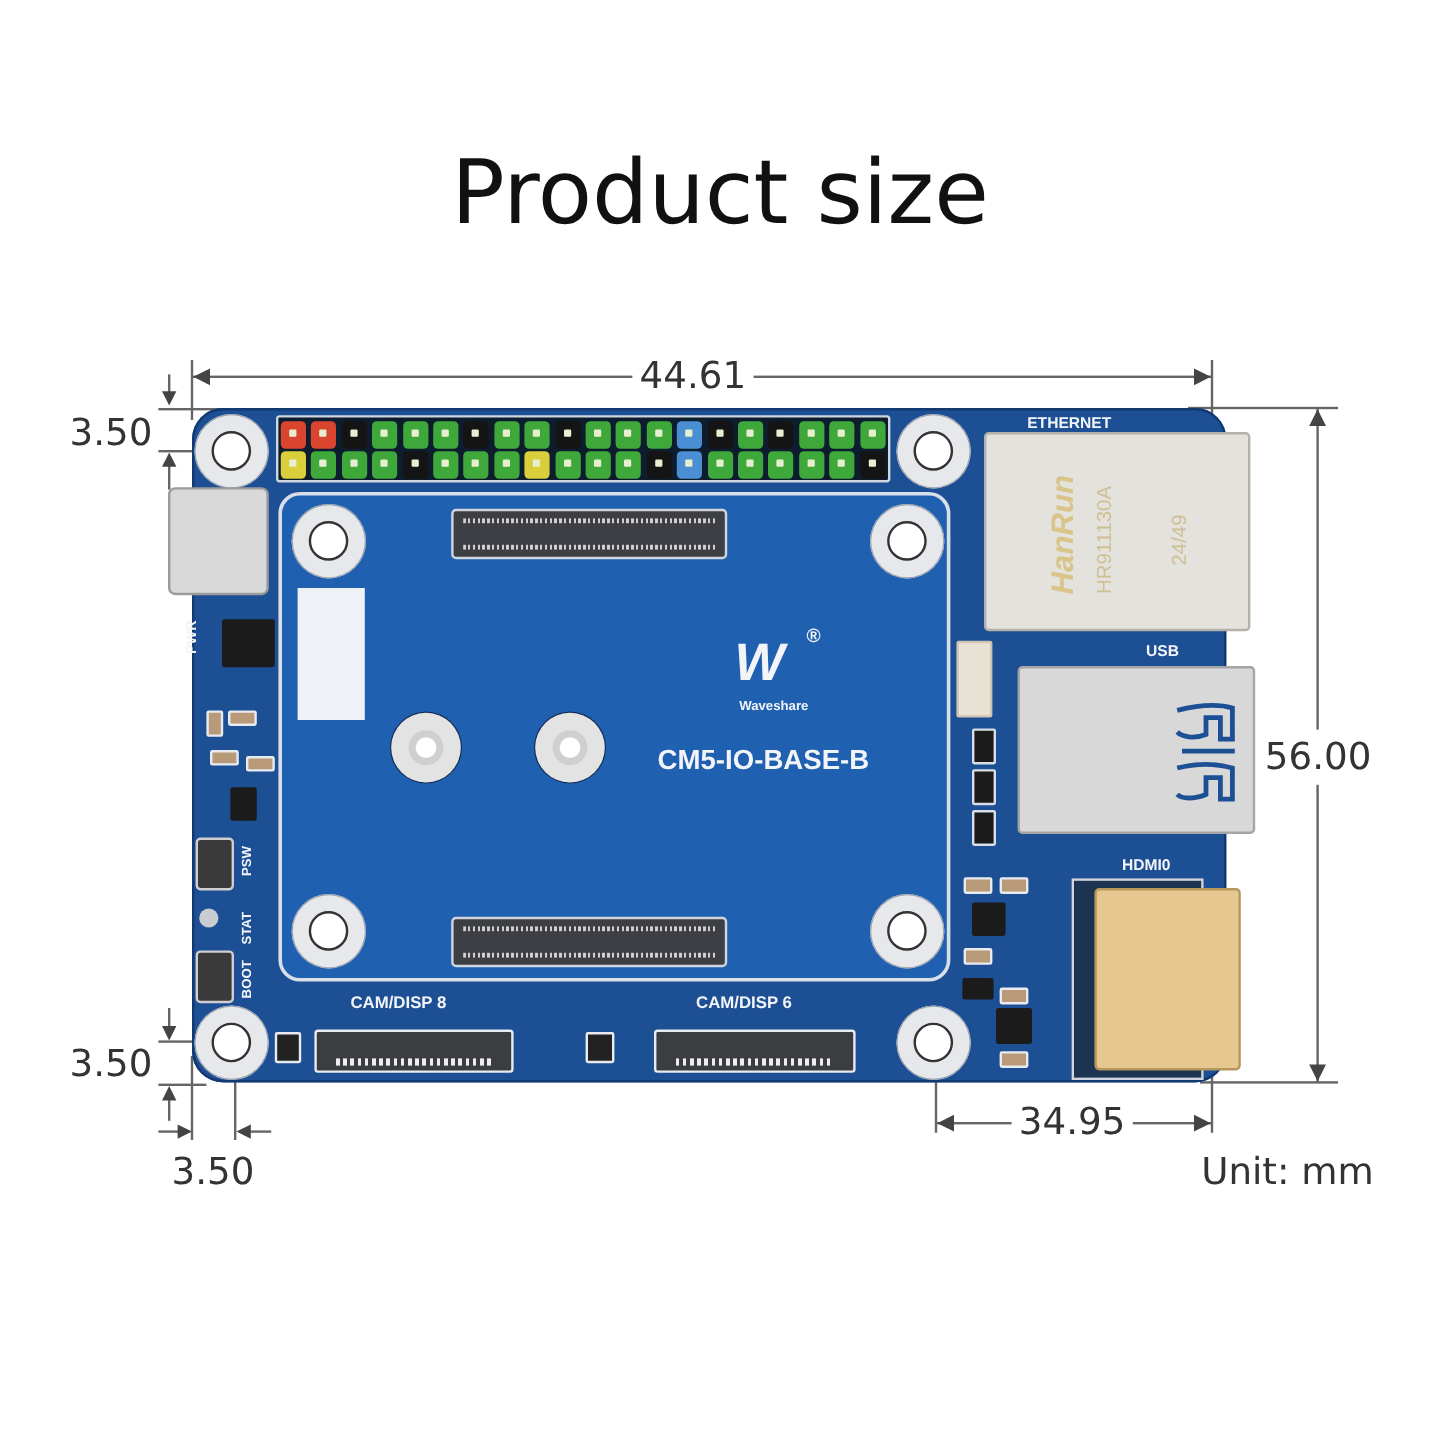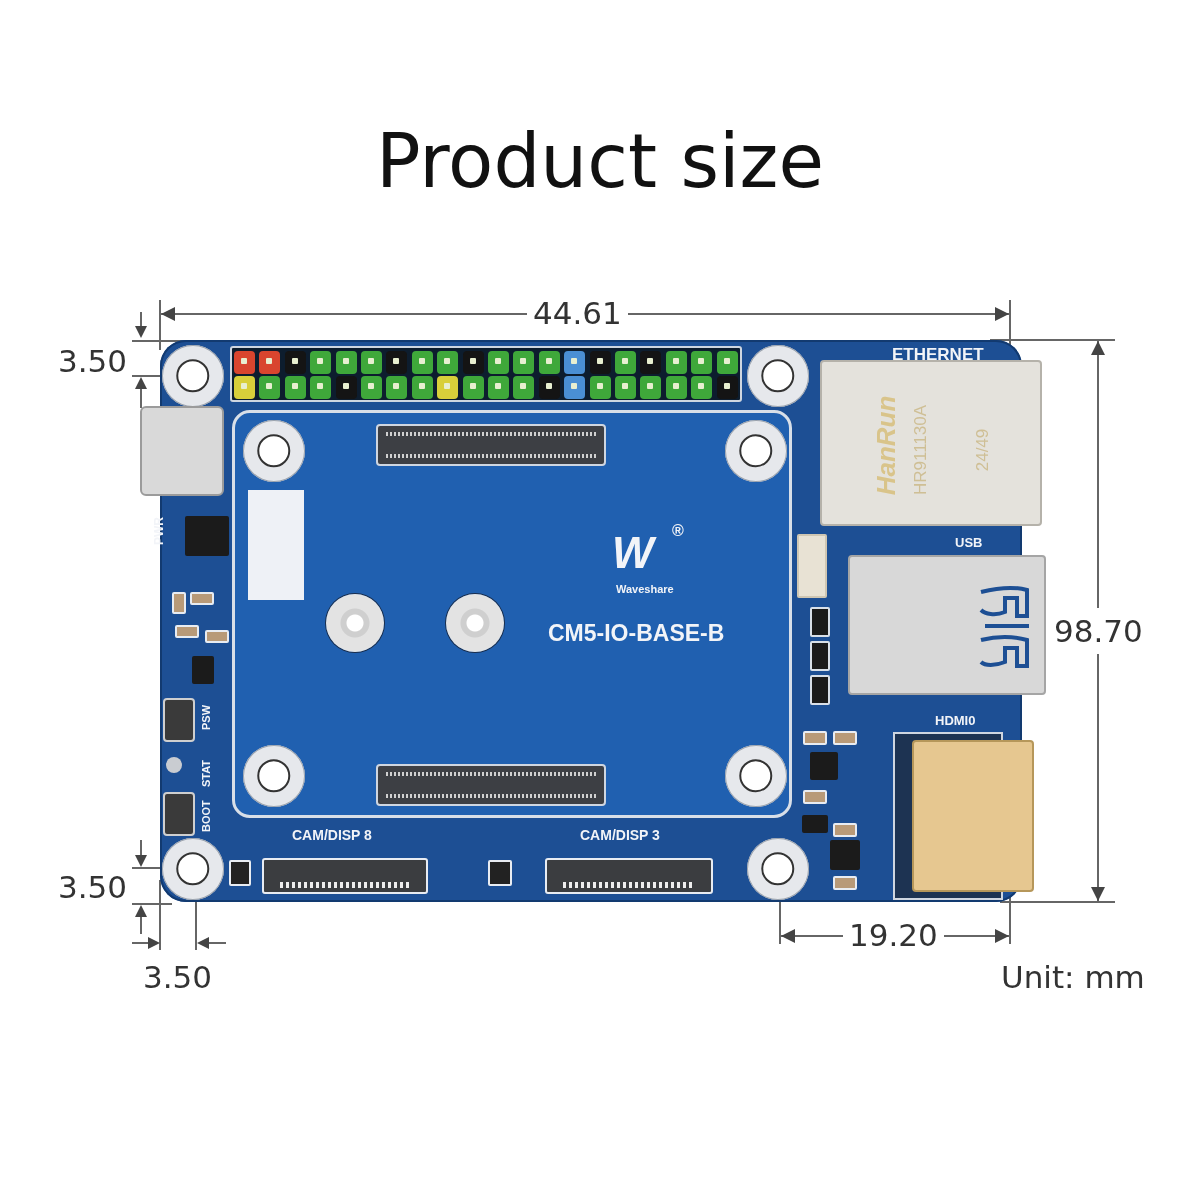--- a/index.html
+++ b/index.html
@@ -43,21 +43,21 @@
 <div class="abs line" style="left:1009px;top:300px;width:2px;height:58px;"></div>
 <div class="arrow" style="left:161px;top:307px;border-top:7px solid transparent;border-bottom:7px solid transparent;border-right:14px solid #444;"></div>
 <div class="arrow" style="left:995px;top:307px;border-top:7px solid transparent;border-bottom:7px solid transparent;border-left:14px solid #444;"></div>
 <div class="abs dimtxt" style="left:527px;top:296px;padding:0 6px;">44.61</div>
 
 <div class="abs line" style="left:1097px;top:340px;width:2px;height:562px;"></div>
 <div class="abs line" style="left:990px;top:339px;width:125px;height:2px;"></div>
 <div class="abs line" style="left:1000px;top:901px;width:115px;height:2px;"></div>
 <div class="arrow" style="left:1091px;top:341px;border-left:7px solid transparent;border-right:7px solid transparent;border-bottom:14px solid #444;"></div>
 <div class="arrow" style="left:1091px;top:887px;border-left:7px solid transparent;border-right:7px solid transparent;border-top:14px solid #444;"></div>
-<div class="abs dimtxt" style="left:1052px;top:608px;padding:6px 2px;">98.70</div>
+<div class="abs dimtxt" style="left:1052px;top:608px;padding:6px 2px;">56.00</div>
 
 <div class="abs line" style="left:132px;top:340px;width:60px;height:2px;"></div>
 <div class="abs line" style="left:132px;top:375px;width:60px;height:2px;"></div>
 <div class="abs line" style="left:140px;top:312px;width:2px;height:22px;"></div>
 <div class="arrow" style="left:135px;top:326px;border-left:6px solid transparent;border-right:6px solid transparent;border-top:12px solid #444;"></div>
 <div class="abs line" style="left:140px;top:386px;width:2px;height:22px;"></div>
 <div class="arrow" style="left:135px;top:377px;border-left:6px solid transparent;border-right:6px solid transparent;border-bottom:12px solid #444;"></div>
 <div class="abs dimtxt" style="left:58px;top:344px;background:transparent;">3.50</div>
 
 <div class="abs line" style="left:132px;top:867px;width:60px;height:2px;"></div>
@@ -74,21 +74,21 @@
 <div class="arrow" style="left:148px;top:937px;border-top:6px solid transparent;border-bottom:6px solid transparent;border-left:12px solid #444;"></div>
 <div class="abs line" style="left:208px;top:942px;width:18px;height:2px;"></div>
 <div class="arrow" style="left:197px;top:937px;border-top:6px solid transparent;border-bottom:6px solid transparent;border-right:12px solid #444;"></div>
 <div class="abs dimtxt" style="left:143px;top:960px;background:transparent;">3.50</div>
 
 <div class="abs line" style="left:780px;top:935px;width:230px;height:2px;"></div>
 <div class="abs line" style="left:779px;top:880px;width:2px;height:64px;"></div>
 <div class="abs line" style="left:1009px;top:880px;width:2px;height:64px;"></div>
 <div class="arrow" style="left:781px;top:929px;border-top:7px solid transparent;border-bottom:7px solid transparent;border-right:14px solid #444;"></div>
 <div class="arrow" style="left:995px;top:929px;border-top:7px solid transparent;border-bottom:7px solid transparent;border-left:14px solid #444;"></div>
-<div class="abs dimtxt" style="left:843px;top:918px;padding:0 6px;">19.20</div>
+<div class="abs dimtxt" style="left:843px;top:918px;padding:0 6px;">34.95</div>
 
 <div class="abs dimtxt" style="left:1001px;top:960px;background:transparent;">Unit: mm</div>
 
 <div class="abs board"></div>
 
 <div class="abs trace" style="left:320px;top:480px;width:120px;height:260px;"></div>
 <div class="abs trace" style="left:470px;top:650px;width:220px;height:110px;"></div>
 <div class="abs trace" style="left:580px;top:470px;width:170px;height:90px;"></div>
 
 <div class="abs hole" style="left:162px;top:345px;width:62px;height:62px;"></div>
@@ -170,31 +170,31 @@
 
 <div class="abs btn" style="left:163px;top:698px;width:32px;height:44px;"></div>
 <div class="abs silk" style="left:200px;top:730px;font-size:11px;transform:rotate(-90deg);transform-origin:left top;">PSW</div>
 <div class="abs" style="left:166px;top:757px;width:16px;height:16px;border-radius:50%;background:#c9ccd1;"></div>
 <div class="abs silk" style="left:200px;top:787px;font-size:11px;transform:rotate(-90deg);transform-origin:left top;">STAT</div>
 <div class="abs btn" style="left:163px;top:792px;width:32px;height:44px;"></div>
 <div class="abs silk" style="left:200px;top:832px;font-size:11px;transform:rotate(-90deg);transform-origin:left top;">BOOT</div>
 
 <div class="abs silk" style="left:292px;top:827px;font-size:14px;">CAM/DISP 8</div>
 <div class="abs fpc" style="left:262px;top:858px;width:166px;height:36px;"></div>
-<div class="abs silk" style="left:580px;top:827px;font-size:14px;">CAM/DISP 3</div>
+<div class="abs silk" style="left:580px;top:827px;font-size:14px;">CAM/DISP 6</div>
 <div class="abs fpc" style="left:545px;top:858px;width:168px;height:36px;"></div>
 <div class="abs smd" style="left:229px;top:860px;width:22px;height:26px;background:#222;"></div>
 <div class="abs smd" style="left:488px;top:860px;width:24px;height:26px;background:#222;"></div>
 
 <div class="abs" style="left:797px;top:534px;width:30px;height:64px;background:#e8e2d4;border:2px solid #cfc6b2;box-sizing:border-box;border-radius:2px;"></div>
 <div class="abs chip" style="left:810px;top:607px;width:16px;height:26px;border:2px solid #d8dfe8;"></div>
 <div class="abs chip" style="left:810px;top:641px;width:16px;height:26px;border:2px solid #d8dfe8;"></div>
 <div class="abs chip" style="left:810px;top:675px;width:16px;height:26px;border:2px solid #d8dfe8;"></div>
 
-<div class="abs silk" style="left:892px;top:345px;font-size:17px;text-align:right;">ETHERNET</div>
+<div class="abs silk" style="left:856px;top:345px;font-size:13px;text-align:right;">ETHERNET</div>
 <div class="abs eth"></div>
 <div class="abs" style="left:860px;top:420px;font-size:26px;font-weight:bold;font-style:italic;color:#d9c48a;transform:rotate(-90deg);transform-origin:center;width:120px;text-align:center;top:430px;left:826px;">HanRun</div>
 <div class="abs" style="font-size:17px;color:#cfbf95;transform:rotate(-90deg);width:130px;text-align:center;left:856px;top:440px;">HR911130A</div>
 <div class="abs" style="font-size:17px;color:#cfbf95;transform:rotate(-90deg);width:80px;text-align:center;left:943px;top:440px;">24/49</div>
 
 <div class="abs silk" style="left:955px;top:535px;font-size:13px;">USB</div>
 <div class="abs usb"></div>
 <div class="abs" style="left:977px;top:582px;width:56px;height:90px;">
   <svg width="56" height="90" viewBox="0 0 56 90">
     <path d="M4 10 C20 6,36 4,50 8 L50 34 L40 34 L40 16 L28 16 L28 30 C18 34,8 32,4 28" fill="none" stroke="#1d4f94" stroke-width="4"></path>

